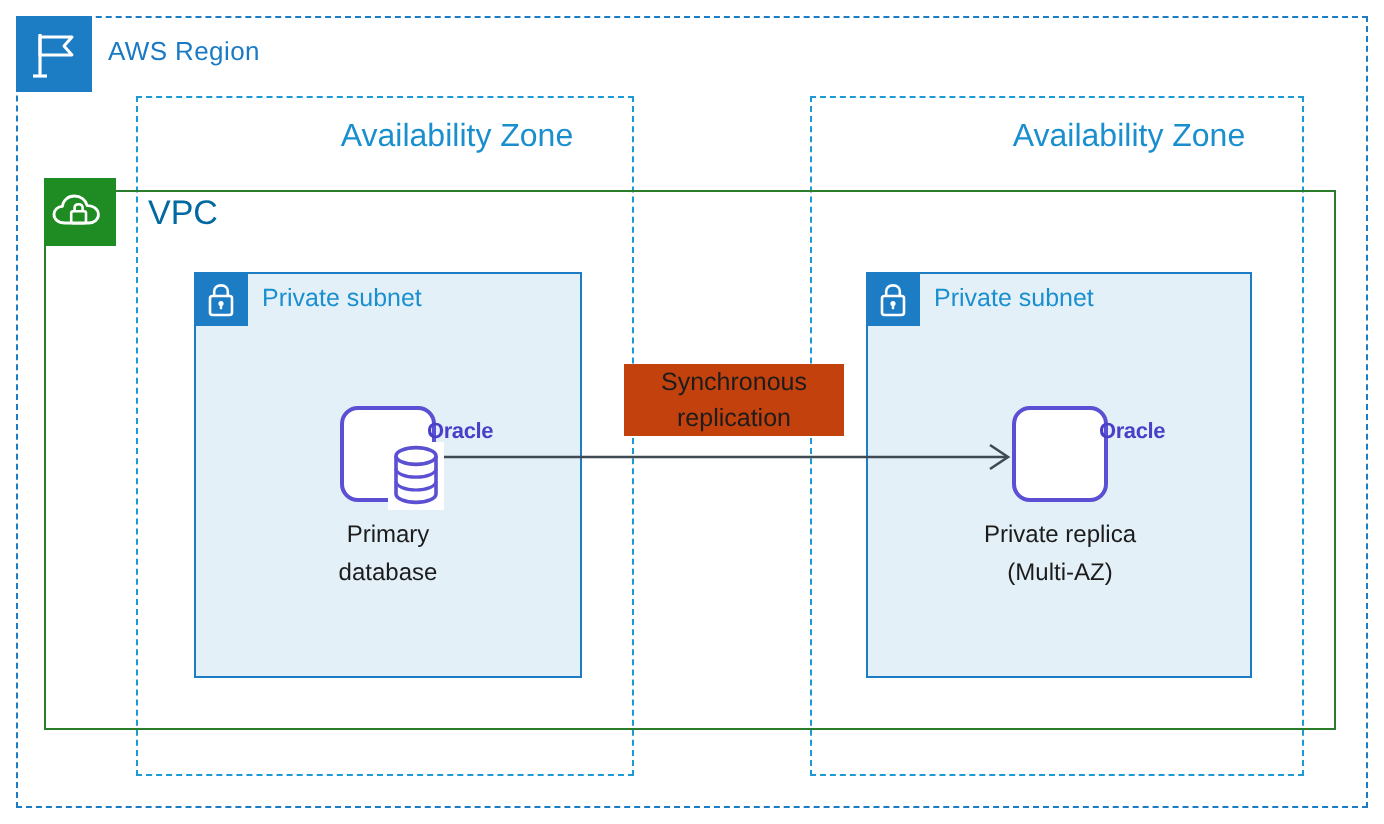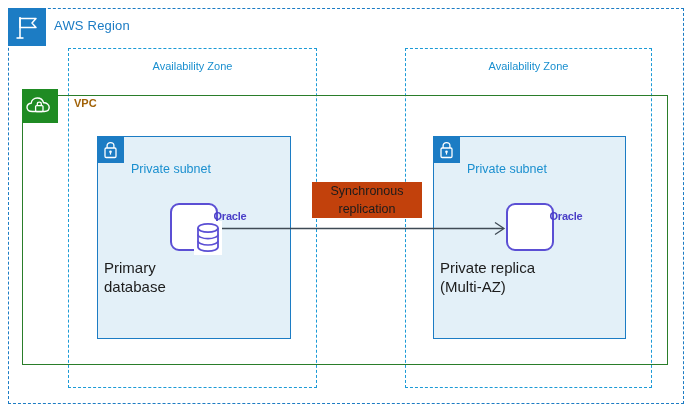--- a/index.html
+++ b/index.html
@@ -58,24 +58,25 @@
     box-sizing: border-box;
     border: 1.5px dashed #1c9ad6;
     top: 48px;
     height: 340px;
   }
   .az-left  { left: 68px;  width: 249px; }
   .az-right { left: 405px; width: 247px; }
   .az-label {
     position: absolute;
     top: 60px;
-    font-size: 11px;
+    font-size: 16px;
     color: #1a8fcf;
     text-align: center;
     white-space: nowrap;
+    padding-left: 36px;
   }
   .az-label-left  { left: 68px;  width: 249px; }
   .az-label-right { left: 405px; width: 247px; }
 
   
   .vpc-box {
     position: absolute;
     left: 22px;
     top: 95px;
     width: 646px;
@@ -90,24 +91,23 @@
     top: 89px;
     width: 36px;
     height: 34px;
     background: #1f8b23;
   }
   .vpc-icon svg { display: block; }
   .vpc-label {
     position: absolute;
     left: 74px;
     top: 97px;
-    font-size: 11px;
-    color: #a16207;
-    white-space: nowrap;
-    font-weight: bold;
+    font-size: 17px;
+    color: #0369a1;
+    white-space: nowrap;
   }
 
   
   .subnet-box {
     position: absolute;
     box-sizing: border-box;
     top: 136px;
     height: 203px;
     background: #e3f0f8;
     border: 1px solid #1c7cc4;
@@ -125,21 +125,20 @@
   .subnet-icon svg { display: block; }
   .subnet-icon-left  { left: 97px; }
   .subnet-icon-right { left: 433px; }
 
   .subnet-label {
     position: absolute;
     top: 142px;
     font-size: 12.5px;
     color: #1a8fcf;
     white-space: nowrap;
-    margin-top: 20px;
   }
   .subnet-label-left  { left: 131px; }
   .subnet-label-right { left: 467px; }
 
   
   .oracle-node {
     position: absolute;
     width: 48px;
     height: 48px;
     box-sizing: border-box;
@@ -162,22 +161,22 @@
     padding-left: 36px;
   }
   .oracle-cyl {
     position: absolute;
     right: -6px;
     bottom: -6px;
   }
 
   .node-caption {
     position: absolute;
-    text-align: left;
-    font-size: 15px;
+    text-align: center;
+    font-size: 12px;
     color: #1c1c1c;
     line-height: 19px;
   }
   .caption-left  { left: 104px; top: 258px; width: 180px; }
   .caption-right { left: 440px; top: 258px; width: 180px; }
 
   
   .repl-arrow {
     position: absolute;
     left: 213px;

